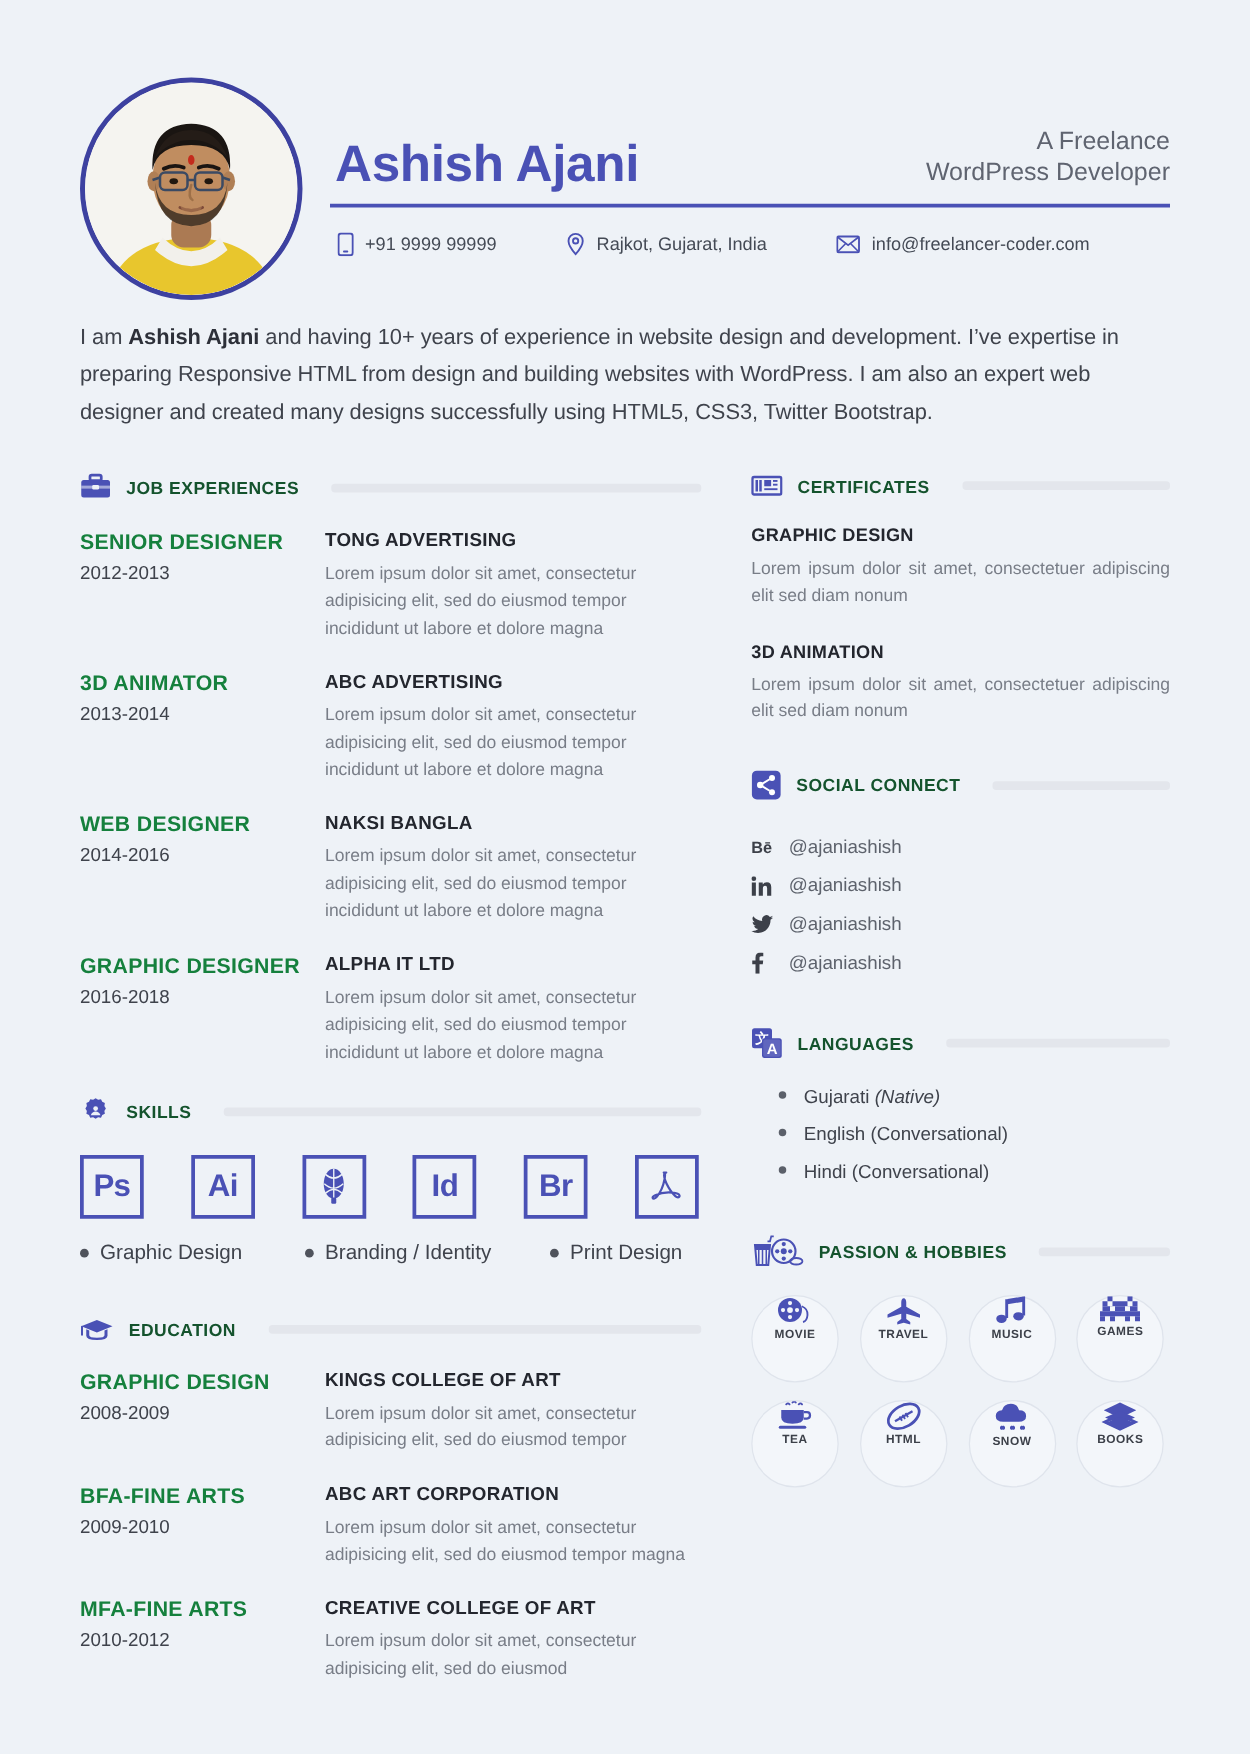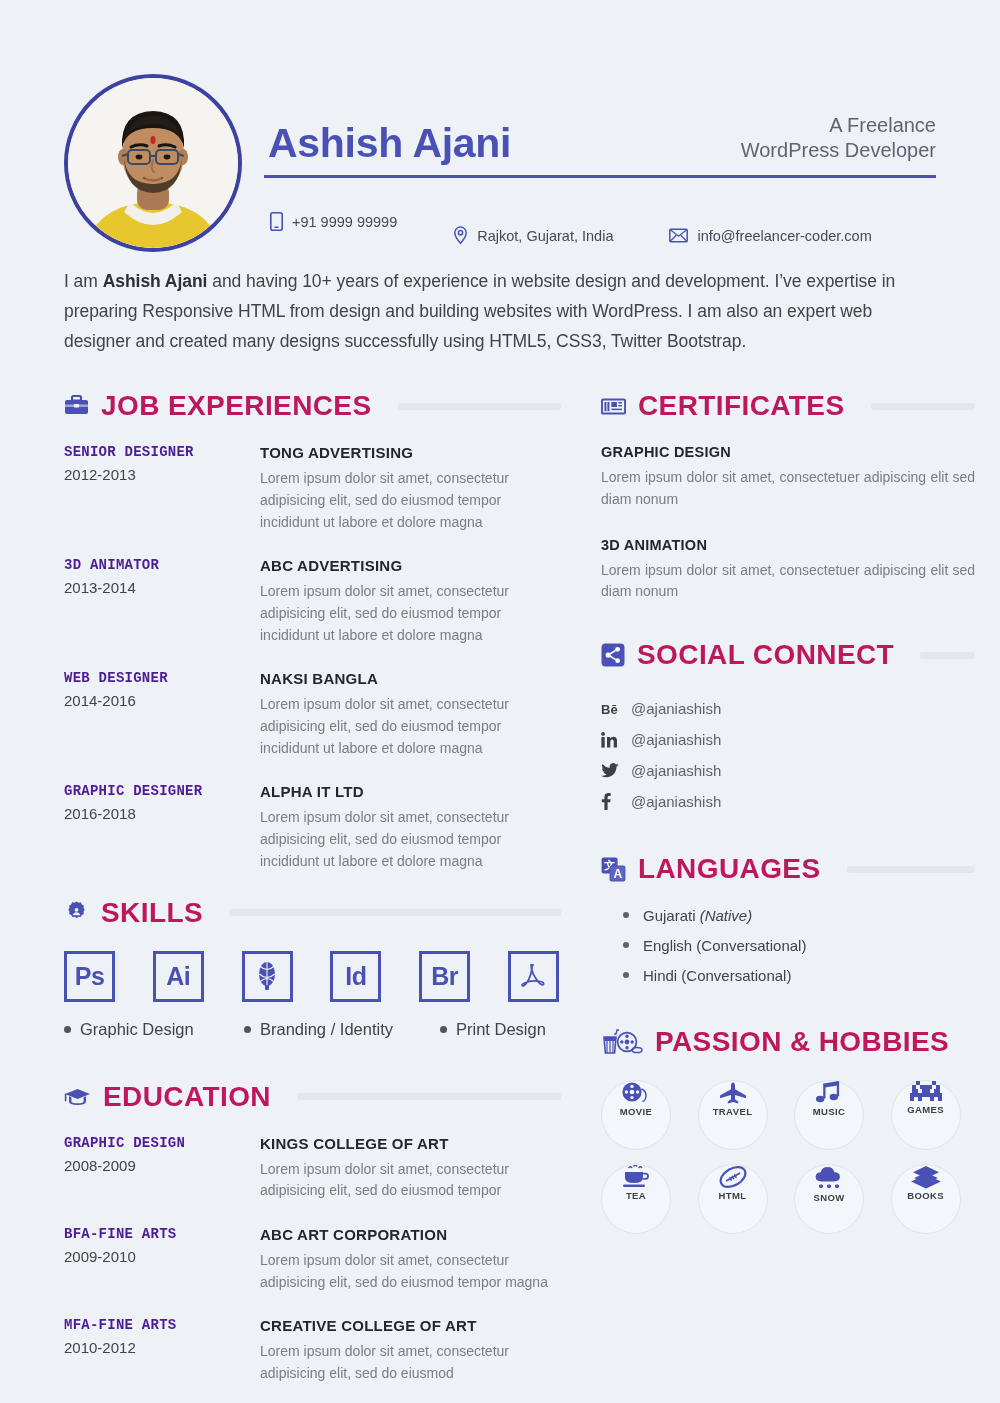--- a/index.html
+++ b/index.html
@@ -2,65 +2,65 @@
 <html><head>
 <meta charset="utf-8">
 <style>
   * { box-sizing: border-box; margin: 0; padding: 0; }
   html, body {
     width: 1000px; height: 1403px;
     background: #eef2f7;
     font-family: "Liberation Sans", sans-serif;
     -webkit-font-smoothing: antialiased;
   }
-  .page { position: relative; width: 1000px; height: 1403px; padding: 16px 64px; }
+  .page { position: relative; width: 1000px; height: 1403px; padding: 4px 64px; }
 
   
   .header { display: flex; align-items: flex-start; padding-top: 58px; height: 208px; position: relative; }
   .avatar {
     width: 178px; height: 178px; border-radius: 50%;
     border: 4px solid #3d41a0; background: #f4f4f2;
     overflow: hidden; flex: 0 0 178px; position: relative; z-index: 3;
   }
   .avatar svg { display: block; width: 100%; height: 100%; }
   .head-right { flex: 1; position: relative; padding-left: 26px; }
   .name-row { display: flex; align-items: flex-end; justify-content: space-between; height: 92px; padding-top: 18px; }
   .name {
     font-size: 41px; font-weight: bold; color: #4a51b5;
     letter-spacing: -0.3px; line-height: 1; padding-bottom: 2px;
   }
   .tagline { text-align: right; color: #5f6470; font-size: 20px; line-height: 1.28; font-weight: 400; padding-bottom: 2px;}
   .hrule { height: 3px; background: #4a51b5; margin-top: 9px; margin-left: -4px; }
   .contact-row { display: flex; margin-top: 20px; padding-left: 2px; font-size: 14.5px; color: #444a55; }
   .contact-item { display: flex; align-items: center; gap: 9px; }
-  .contact-item + .contact-item { margin-left: 56px; margin-top: 28px; }
+  .contact-item + .contact-item { margin-left: 56px; }
   .contact-item .ci { color: #4a51b5; display: flex; align-items: center; }
 
   
   .intro {
     margin-top: 42px; font-size: 17.5px; line-height: 1.72; color: #3f434c;
     letter-spacing: -0.05px;
   }
   .intro b { font-weight: bold; color: #2d3039; }
 
   
   .cols { display: flex; margin-top: 34px; }
   .col-left { width: 497px; flex: 0 0 497px; }
   .col-right { flex: 1; padding-left: 40px; }
 
   .sec-head { display: flex; align-items: center; gap: 12px; margin-bottom: 22px; }
   .sec-icon { color: #4a51b5; display: flex; align-items: center; flex: 0 0 auto;}
-  .sec-title { font-size: 28px; font-weight: bold; color: #be185d; letter-spacing: 0.4px; white-space: nowrap; }
+  .sec-title { font-size: 14px; font-weight: bold; color: #14532d; letter-spacing: 0.4px; white-space: nowrap; }
   .sec-line { flex: 1; height: 7px; background: #e3e6ec; border-radius: 3px; margin-left: 14px; }
 
   
   .entry { display: flex; margin-bottom: 24px; }
   .entry-left { width: 196px; flex: 0 0 196px; padding-right: 10px; }
   .entry-right { flex: 1; }
-  .e-title { font-size: 14px; font-weight: bold; color: #4c1d95; letter-spacing: 0.25px; margin-bottom: 6px; font-family: Liberation Mono, monospace; }
+  .e-title { font-size: 17px; font-weight: bold; color: #15803d; letter-spacing: 0.25px; margin-bottom: 6px; }
   .e-years { font-size: 15px; color: #3f434c; }
   .e-org { font-size: 15px; font-weight: bold; color: #23262e; letter-spacing: 0.25px; margin-bottom: 7px; }
   .e-desc { font-size: 14px; line-height: 1.55; color: #787d87; }
 
   
   .cert { margin-bottom: 26px; }
   .cert-title { font-size: 14.5px; font-weight: bold; color: #23262e; letter-spacing: 0.25px; margin-bottom: 7px; }
   .cert-desc { font-size: 14px; line-height: 1.55; color: #787d87; text-align: justify; }
 
   

